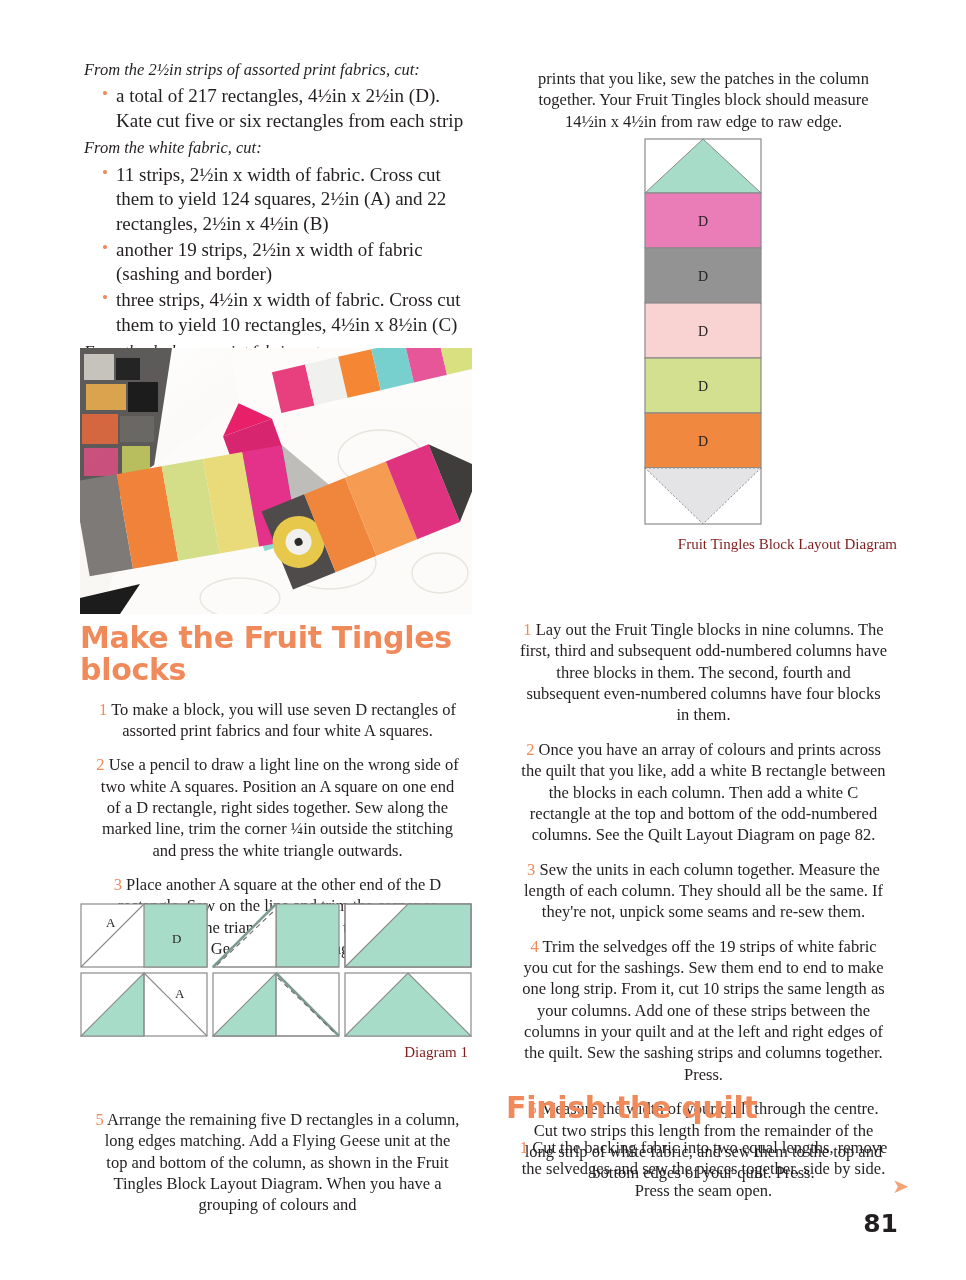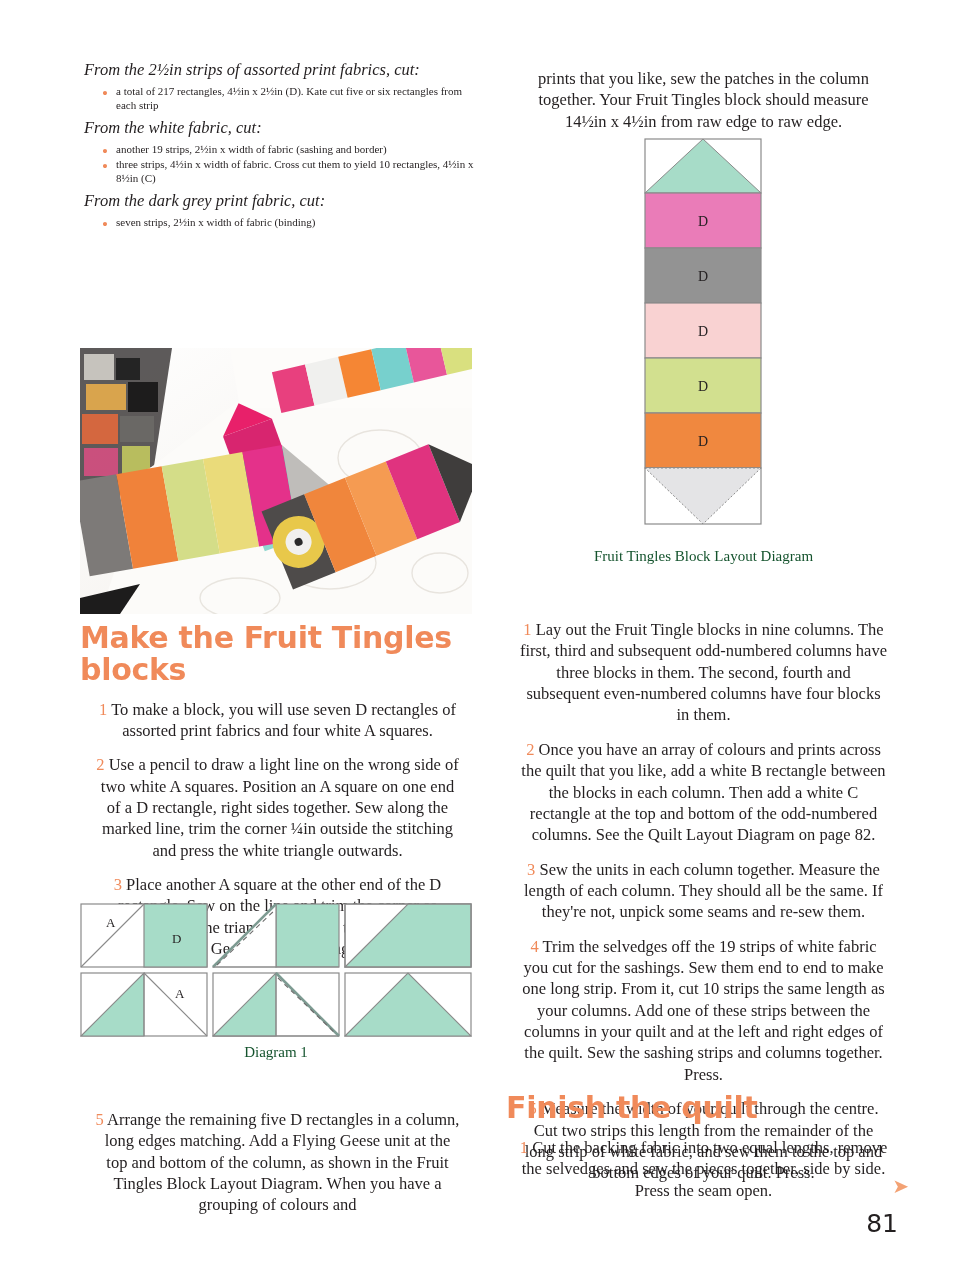--- a/index.html
+++ b/index.html
@@ -43,21 +43,21 @@
     line-height: 1.28;
     margin: 4px;
   }
   ul.cut-list {
     list-style: none;
     margin: 0 0 0 0;
     padding: 0 0 0 22px;
   }
   ul.cut-list li {
     position: relative;
-    font-size: 11px;
+    font-size: 19px;
     line-height: 1.3;
     padding-left: 14px;
     margin: 0 0 1px 0;
   }
   ul.cut-list li::before {
     content: "•";
     position: absolute;
     left: 0;
     top: -1px;
     color: #f08a5a;
@@ -82,23 +82,23 @@
     width: 392px;
     height: 266px;
     overflow: hidden;
     background: #f2f0ec;
   }
   .photo svg { display: block; }
 
   .caption {
     font-family: "Liberation Serif", serif;
     font-size: 15px;
-    color: #14532d;
-    text-align: center;
-    margin: 16px;
+    color: #7f1d1d;
+    text-align: right;
+    margin: 4px;
   }
 
   .diagram1 {
     position: absolute;
     left: 80px;
     top: 903px;
     width: 392px;
   }
   .dgrid {
     display: grid;
@@ -113,21 +113,21 @@
     left: 644px;
     top: 138px;
     width: 118px;
   }
 
   .pagenum {
     position: absolute;
     right: 68px;
     bottom: 42px;
     font-family: "DejaVu Sans", sans-serif;
-    font-weight: normal;
+    font-weight: bold;
     font-size: 25px;
     color: #231f20;
   }
   .arrow-marker {
     position: absolute;
     right: 57px;
     bottom: 84px;
     color: #f3a274;
     font-size: 20px;
     line-height: 1;
@@ -142,20 +142,21 @@
   <div class="col col-left">
 
 
     <p class="intro-line">From the 2½in strips of assorted print fabrics, cut:</p>
     <ul class="cut-list">
       <li>a total of 217 rectangles, 4½in x 2½in (D). Kate cut five or six rectangles from each strip</li>
     </ul>
 
     <p class="intro-line">From the white fabric, cut:</p>
     <ul class="cut-list">
+      <li>11 strips, 2½in x width of fabric. Cross cut them to yield 124 squares, 2½in (A) and 22 rectangles, 2½in x 4½in (B)</li>
       <li>another 19 strips, 2½in x width of fabric (sashing and border)</li>
       <li>three strips, 4½in x width of fabric. Cross cut them to yield 10 rectangles, 4½in x 8½in (C)</li>
     </ul>
 
     <p class="intro-line">From the dark grey print fabric, cut:</p>
     <ul class="cut-list">
       <li>seven strips, 2½in x width of fabric (binding)</li>
     </ul>
   </div>
 

